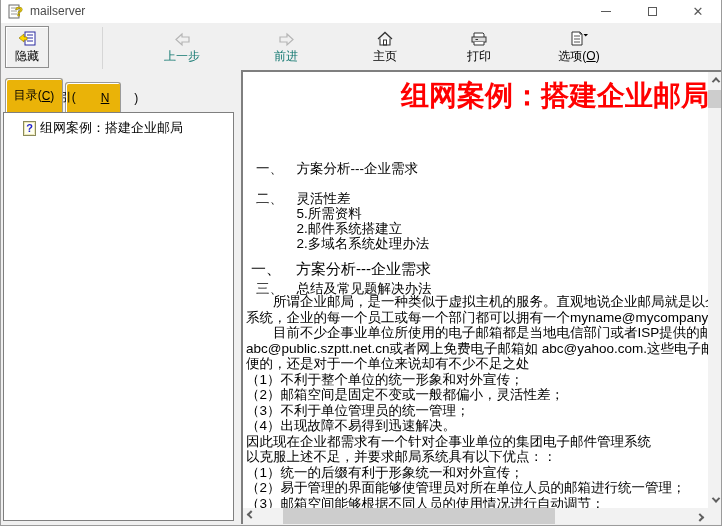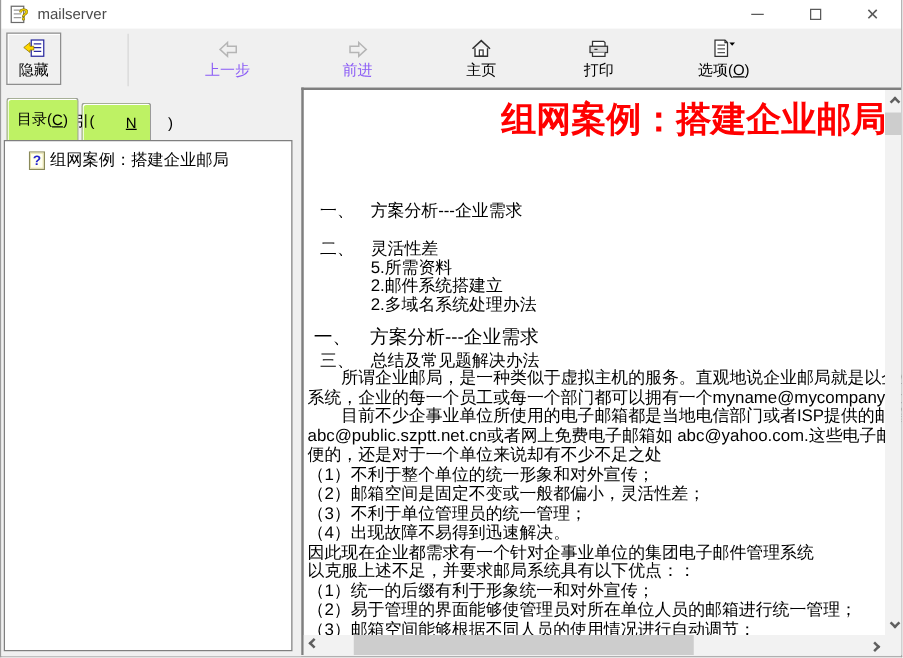--- a/index.html
+++ b/index.html
@@ -16,27 +16,27 @@
   .win-btn { width:46px; height:23px; display:flex; align-items:center; justify-content:center; color:#5a5a5a; }
   .glyph-min { width:10px; border-top:1px solid #5a5a5a; }
   .glyph-max { width:9px; height:9px; border:1px solid #5a5a5a; }
   .glyph-close { font-size:13px; line-height:1; color:#5a5a5a; }
   
   .toolbar { position:absolute; left:0; top:23px; width:100%; height:49px; background:#f0f0f0; display:flex; align-items:flex-start; padding:3px 0 0 4px;gap:48px; }
   .tb-btn { height:42px; display:flex; flex-direction:column; align-items:center; justify-content:space-between; padding:3px 2px 2px 2px; background:transparent; border:1px solid transparent; font-size:12px; color:#000; }
   .tb-btn .tb-icon { height:18px; display:flex; align-items:center; }
   .tb-hide { width:44px; border:1px solid #8e8e8e; background:#f0f0f0; box-shadow:inset 1px 1px 0 #ffffff; }
   .tb-sep { width:1px; height:42px; background:#d6d6d6; margin:1px 3px 0 5px; }
-  .tb-back, .tb-fwd { width:56px; color:#8b5cf6;justify-content:center; }
+  .tb-back, .tb-fwd { width:56px; color:#0f766e;justify-content:center; }
   .tb-home, .tb-print { width:46px; }
   .tb-opts { width:58px; }
   .underline { text-decoration:underline; }
   
   .leftpane { position:absolute; left:0; top:72px; width:240px; height:454px; background:#f0f0f0; }
-  .tab { position:absolute; font-size:12px; color:#000; background:#bef264;
+  .tab { position:absolute; font-size:12px; color:#000; background:#eab308;
          border:1px solid #9a9a9a; border-bottom:none; border-radius:3px 3px 0 0;
          box-shadow:inset 1px 1px 0 #ffffff; display:flex; align-items:center; justify-content:center; white-space:pre; }
   .tab-active { left:4px; top:6px; width:58px; height:34px; z-index:2; }
   .tab-idle { left:64px; top:10px; width:56px; height:30px;gap:25px; }
   .treebox { position:absolute; left:2px; top:40px; width:231px; height:409px; background:#ffffff; border:1px solid #7f7f7f; }
   .tree-item { position:absolute; left:19px; top:6px; display:flex; align-items:center; gap:4px; font-size:13px; white-space:pre; }
   .tree-icon { width:13px; height:15px; }
   
   .contentpane { position:absolute; left:240px; top:70px; width:482px; height:454px; background:#ffffff; border-left:2px solid #7f7f7f; border-top:2px solid #7f7f7f; }
   .content-clip { position:absolute; left:0; top:0; right:0; bottom:0; overflow:hidden; }

